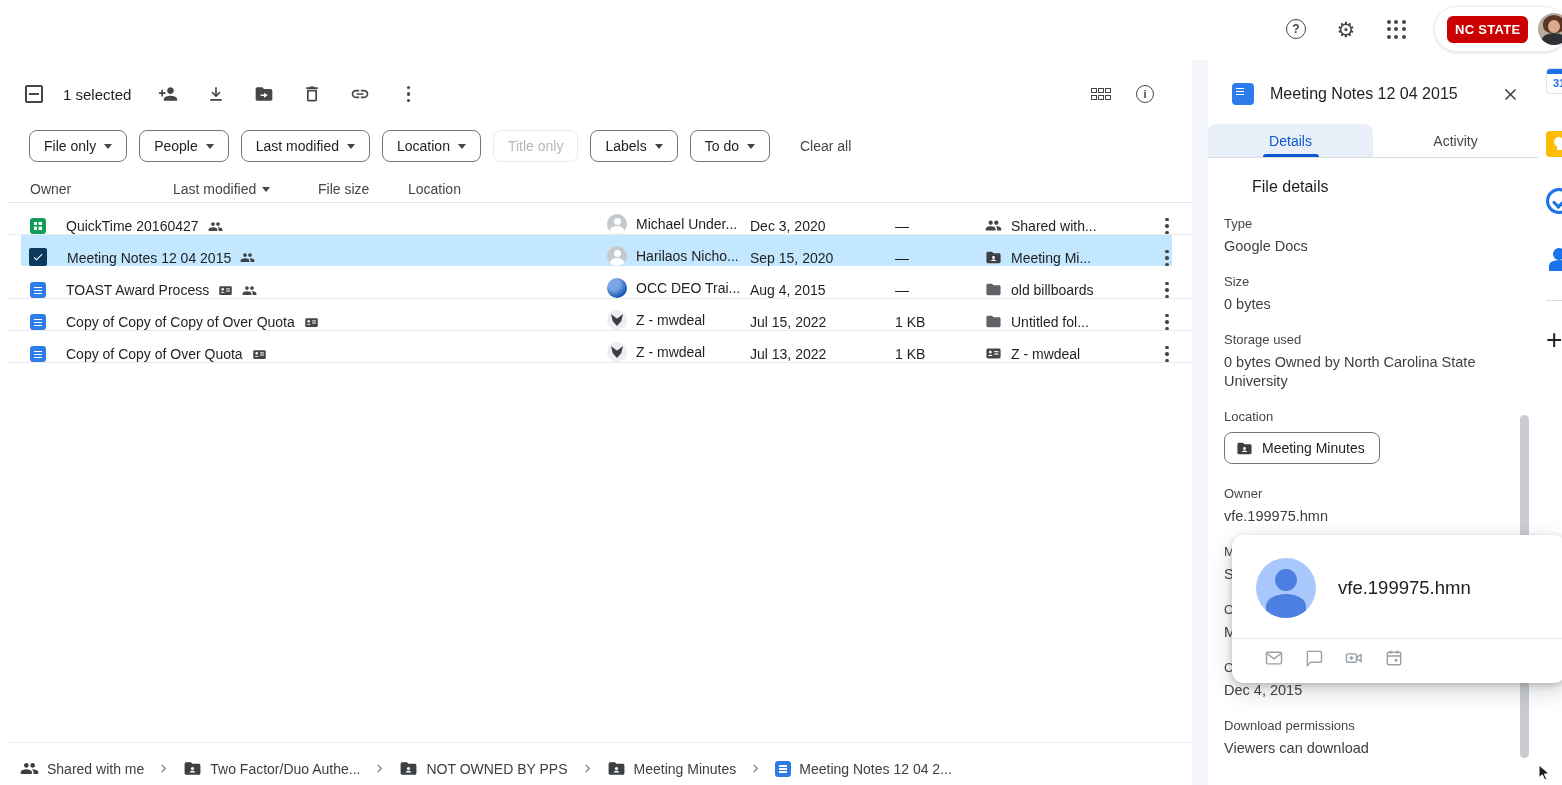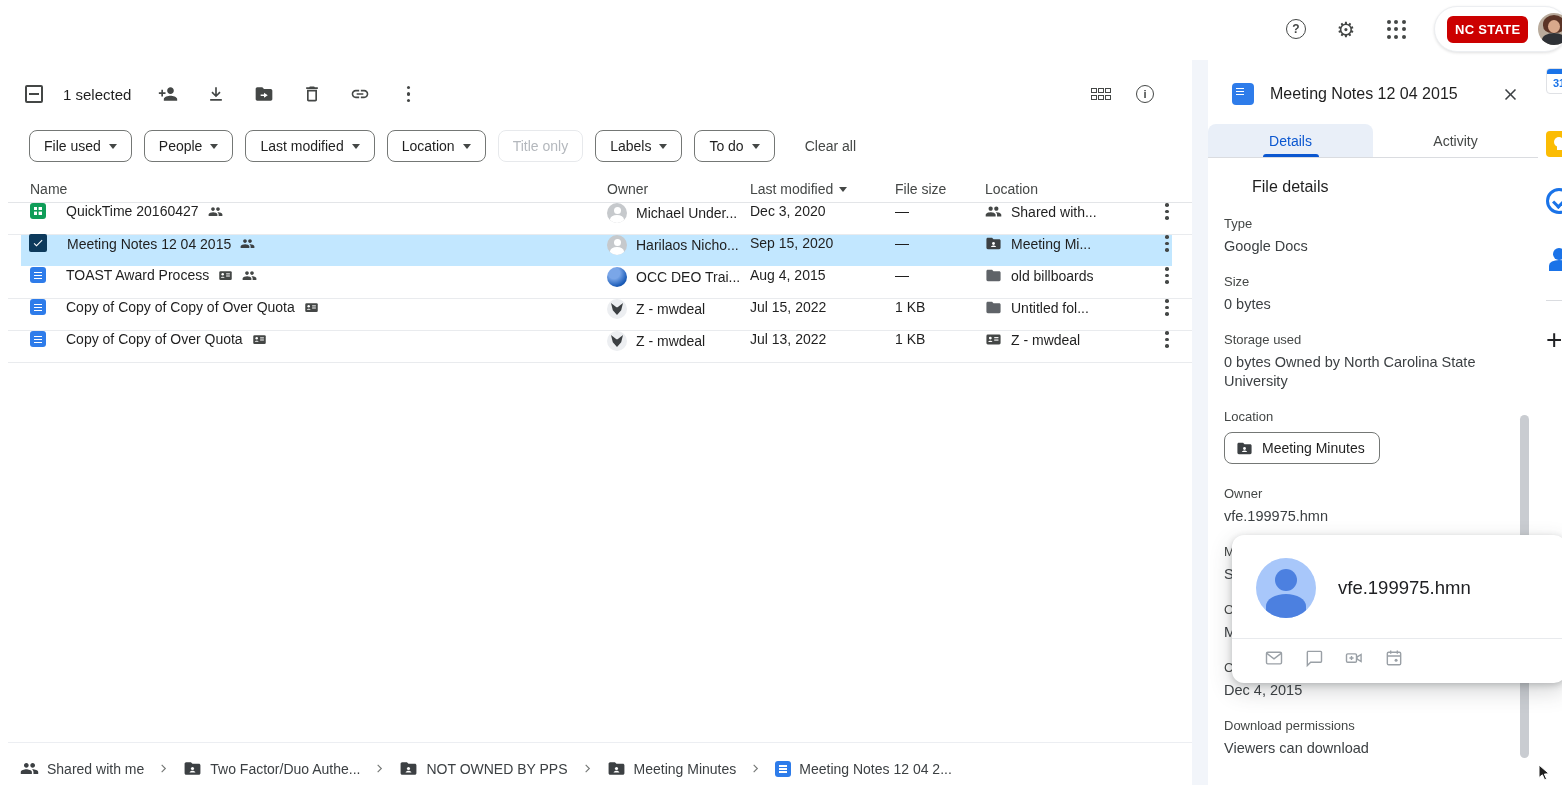--- a/index.html
+++ b/index.html
@@ -52,21 +52,21 @@
 
   
   .thead { display:flex; align-items:center; height:27px; padding-left:22px; border-bottom:1px solid #e3e5e8; font-size:14px; color:#444746; font-weight:500; }
   .c-name { flex:0 0 577px; display:flex; align-items:center; min-width:0; }
   .c-owner { flex:0 0 143px; display:flex; align-items:center; gap:9px; min-width:0; }
   .c-mod { flex:0 0 145px; display:flex; align-items:center; gap:6px; }
   .c-size { flex:0 0 90px; }
   .c-loc { flex:1; display:flex; align-items:center; gap:9px; min-width:0; }
   .c-menu { flex:0 0 50px; display:flex; justify-content:center; }
   .sort-caret { width:0; height:0; border-left:4.5px solid transparent; border-right:4.5px solid transparent; border-top:5px solid #444746; }
-  .row { display:flex; align-items:flex-start; height:32px; padding-left:22px; border-bottom:1px solid #e9ebee; font-size:14px; color:#1f1f1f; cursor:pointer; }
+  .row { display:flex; align-items:flex-end; height:32px; padding-left:22px; border-bottom:1px solid #e9ebee; font-size:14px; color:#1f1f1f; cursor:pointer; }
   .row.selected { background:linear-gradient(#c2e7ff,#c2e7ff) no-repeat 13px 0 / calc(100% - 33px) 100%; border-color:transparent; }
   .ficon { width:16px; height:16px; border-radius:3px; margin-right:20px; position:relative; flex:none; }
   .ficon.docs { background:#2e7cea; }
   .ficon.docs::after { content:""; position:absolute; left:4px; top:4.5px; width:8px; height:1.6px; background:#fff; box-shadow:0 3px 0 #fff, 0 6px 0 #fff; }
   .ficon.sheets { background:#0f9d58; }
   .ficon.sheets::after { content:""; position:absolute; left:4px; top:4px; width:8px; height:8px; background:
       linear-gradient(#0f9d58,#0f9d58) 0 3.2px/8px 1.6px no-repeat,
       linear-gradient(#0f9d58,#0f9d58) 3.2px 0/1.6px 8px no-repeat, #fff; }
   .rname { white-space:nowrap; overflow:hidden; text-overflow:ellipsis; }
   .badge-ic { margin-left:9px; flex:none; display:flex; }
@@ -226,21 +226,21 @@
             <i></i>
           </div>
         </div>
       <div class="tbtn" style="margin-right:0">
           <i class="info-c">i</i>
         </div>
     </div>
 
     <div class="chips">
       <div class="chip">
-          <span>File used</span>
+          <span>File only</span>
           <span class="caret"></span>
         </div>
       <div class="chip">
           <span>People</span>
           <span class="caret"></span>
         </div>
       <div class="chip">
           <span>Last modified</span>
           <span class="caret"></span>
         </div>
@@ -256,23 +256,20 @@
           <span class="caret"></span>
         </div>
       <div class="chip">
           <span>To do</span>
           <span class="caret"></span>
         </div>
       <span class="clear-all">Clear all</span>
     </div>
 
     <div class="thead">
-      <div class="c-name">
-          <span>Name</span>
-        </div>
       <div class="c-owner">
           <span>Owner</span>
         </div>
       <div class="c-mod">
           <span>Last modified</span>
           <span class="sort-caret"></span>
         </div>
       <div class="c-size"><span>File size</span></div>
       <div class="c-loc">
           <span>Location</span>

